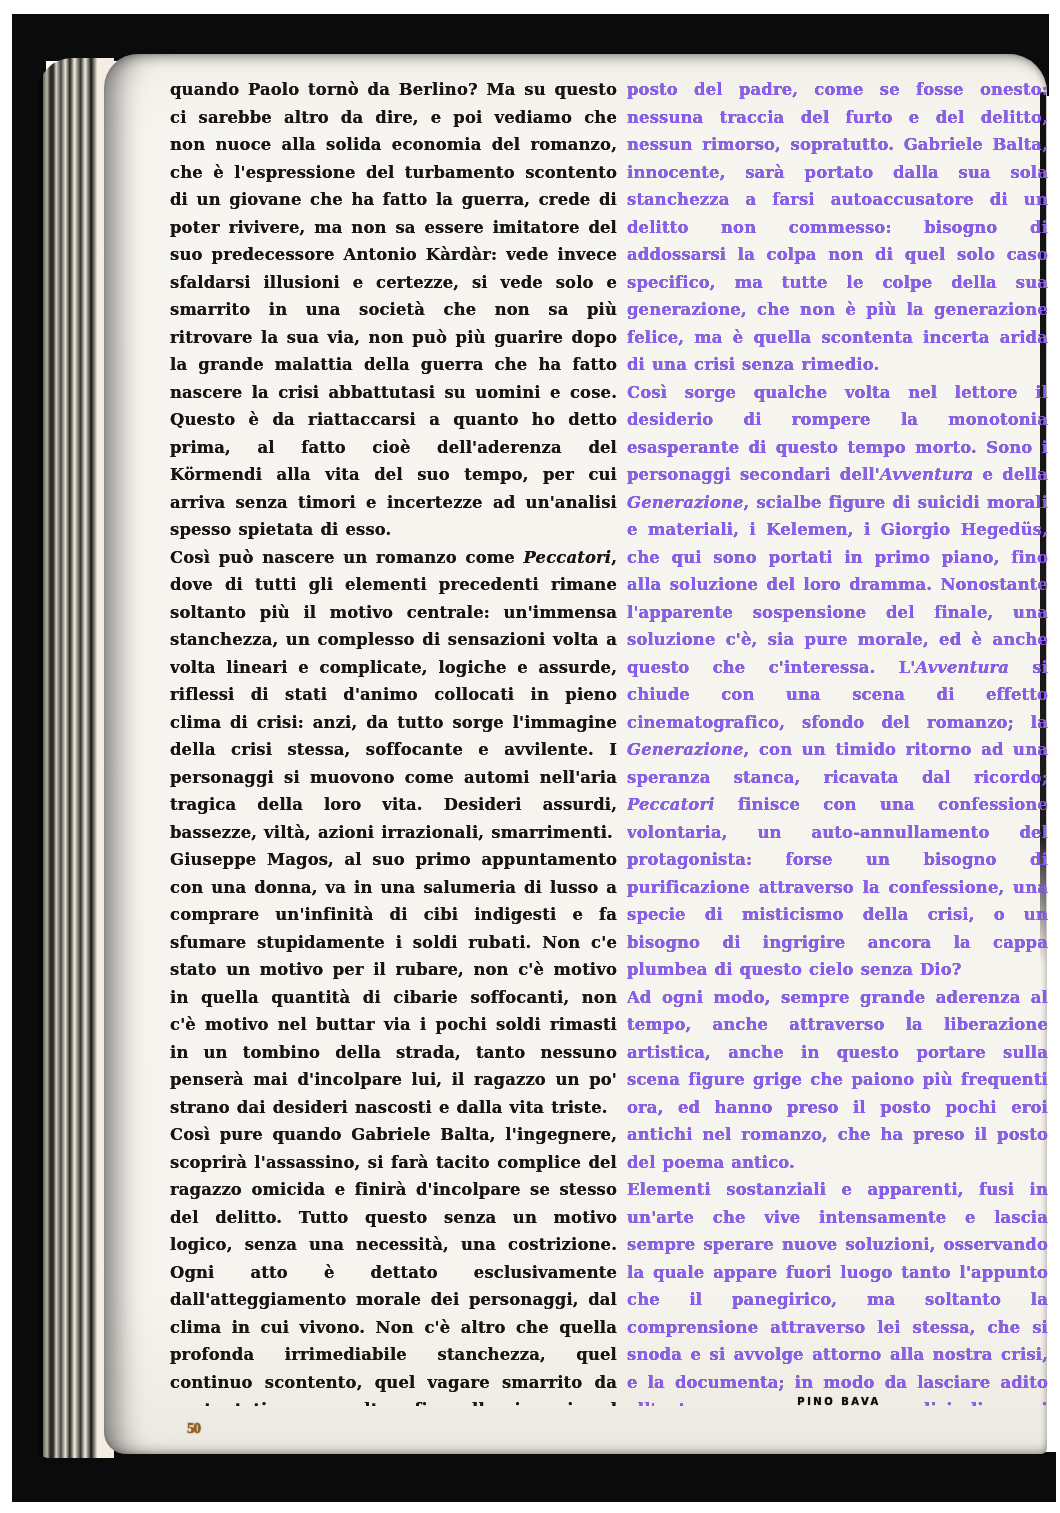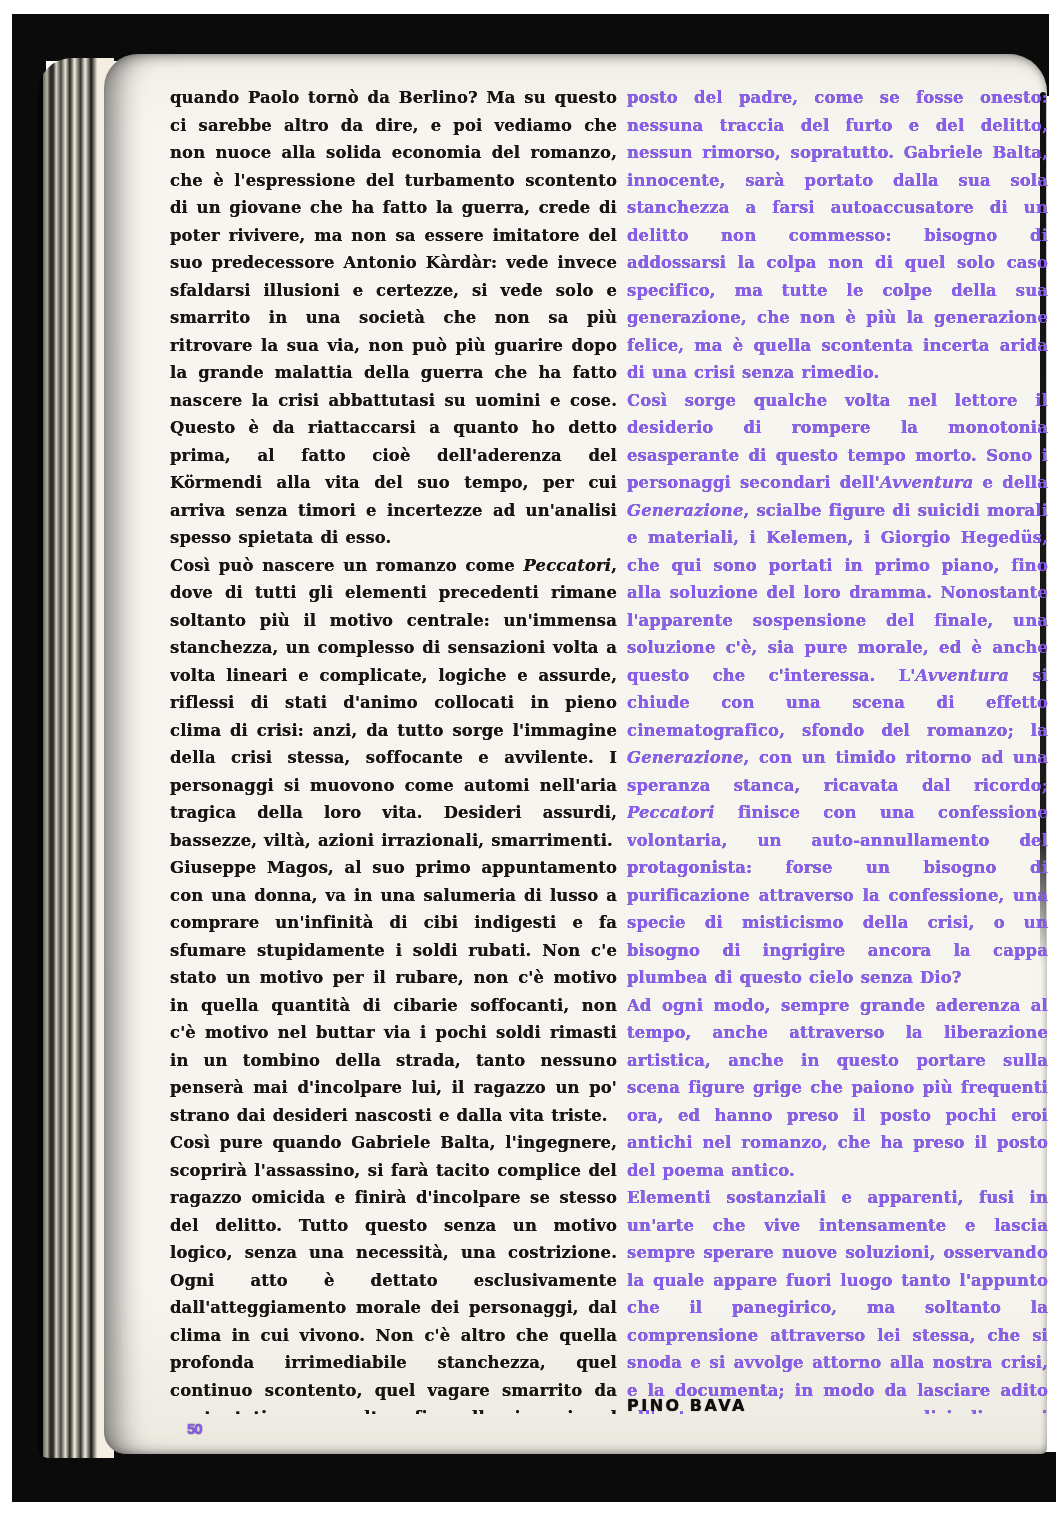--- a/index.html
+++ b/index.html
@@ -46,46 +46,46 @@
 
   
   .right-edge-line {
     position: absolute; left: 1040px; top: 92px; width: 6px; height: 872px;
     background: linear-gradient(180deg, #111 0%, #1c1c1c 85%, rgba(20,20,20,0) 100%);
     border-radius: 3px;
   }
 
   
   .col {
-    position: absolute; top: 84px; height: 1330px; overflow: hidden;
+    position: absolute; top: 76px; height: 1330px; overflow: hidden;
     text-align: justify;
     font-size: 16.4px; line-height: 27.5px; font-weight: 700;
     color: #171513;
     letter-spacing: 0.15px;
     word-spacing: 1.2px;
     hyphens: auto; -webkit-hyphens: auto;
     text-shadow: 0 0 0.45px rgba(23,21,19,0.85);
   }
   .col p { margin: 0; padding: 0; }
   .col em { font-style: italic; }
   .col-left  { left: 170px; width: 447px; }
   .col-right { left: 627px; width: 421px; }
 
   .page-number {
     position: absolute; left: 187px; top: 1420px;
-    font-size: 15px; font-weight: 700; color: #8b5cf6;
-    font-family: Liberation Sans, sans-serif;
+    font-size: 15px; font-weight: 700; color: #a16207;
+    font-family: Liberation Serif, serif;
     letter-spacing: -1px;
     text-shadow: 0 0 1.4px #141210;
   }
   .signature {
     position: absolute; left: 627px; top: 1396px; width: 424px;
-    text-align: left;
+    text-align: center;
     font-family: "DejaVu Sans", "Liberation Sans", sans-serif;
-    font-size: 16px; font-weight: 800; color: #100e0c;
+    font-size: 10px; font-weight: 800; color: #100e0c;
     letter-spacing: 2.5px;
     text-shadow: 0 0 0.9px #100e0c;
   }
 </style>
 </head>
 <body>
 
 <div class="stage">
 
   <div class="black-band-top"></div>

